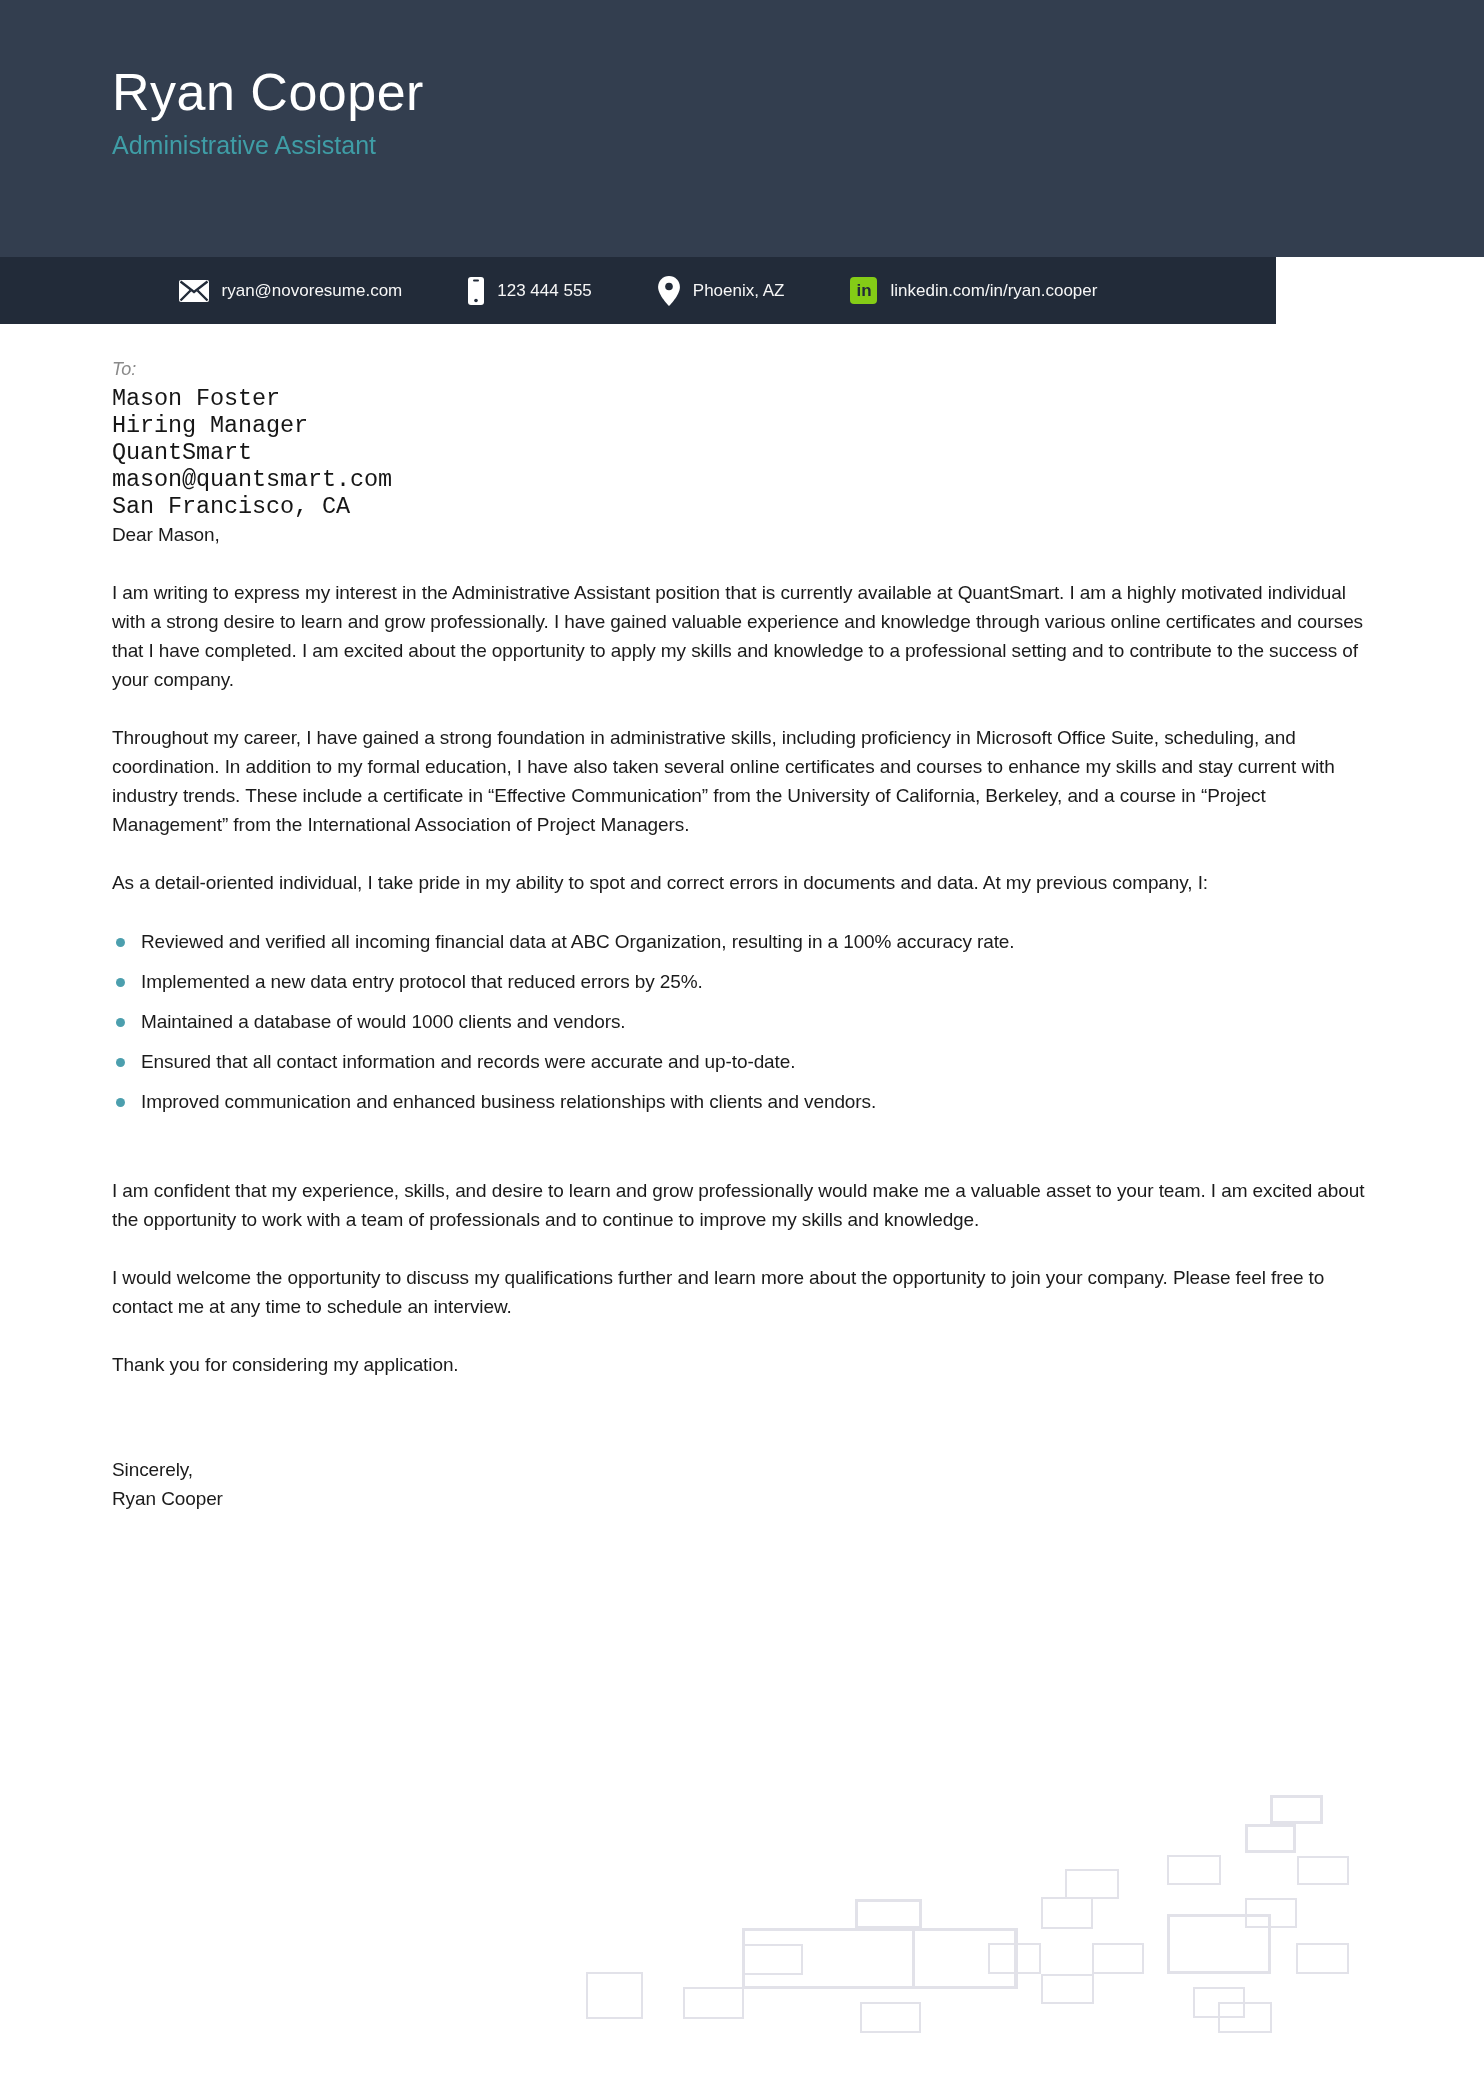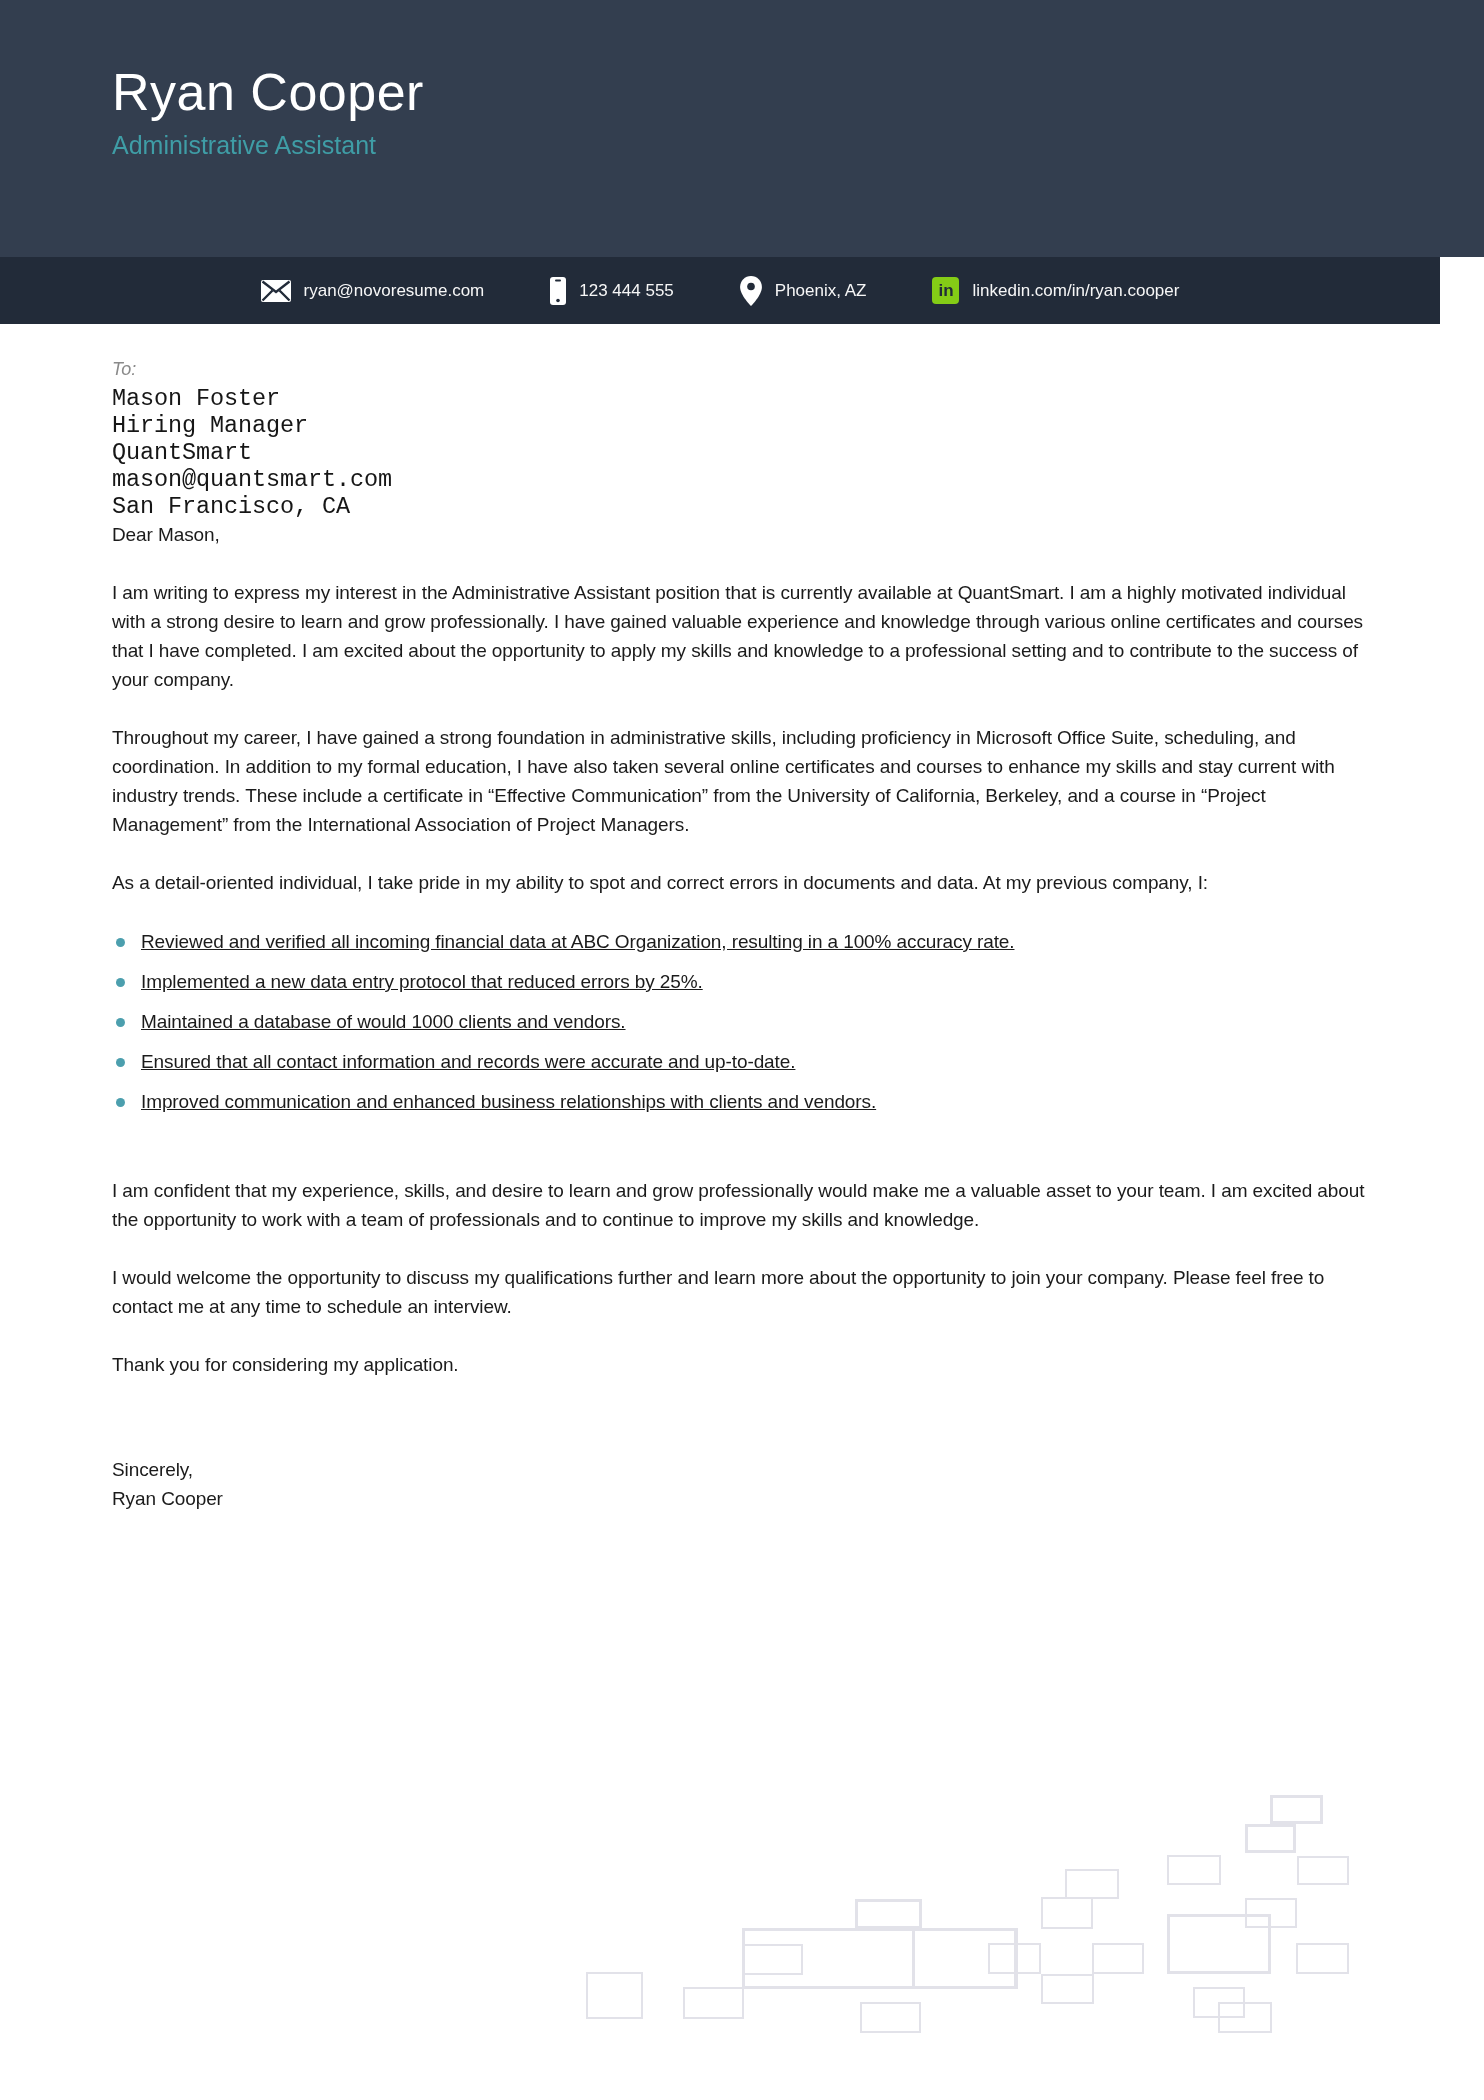--- a/index.html
+++ b/index.html
@@ -9,41 +9,41 @@
   }
   
   .header{
     position:absolute;top:0;left:0;width:1484px;height:257px;
     background:#333e4f;box-sizing:border-box;padding:62px 112px 0 112px;
   }
   .name{font-size:52px;line-height:60px;font-weight:400;color:#ffffff;letter-spacing:.5px;}
   .job-title{font-size:25px;line-height:30px;font-weight:400;color:#3f9da6;margin-top:8px;}
   
   .contact-bar{
-    position:absolute;top:257px;left:0;width:1440px;height:67px;background:#222b39;
+    position:absolute;top:257px;left:0;width:1276px;height:67px;background:#222b39;
     display:flex;align-items:center;justify-content:center;column-gap:66px;
   }
   .contact-item{display:flex;align-items:center;column-gap:13px;color:#f7f7f7;font-size:17px;}
   .contact-item .icon{display:flex;align-items:center;justify-content:center;}
   .li-badge{
     width:27px;height:27px;background:#84cc16;border-radius:4px;color:#222b39;
     font-weight:700;font-size:17px;line-height:27px;text-align:center;
   }
   
   .content{
     position:absolute;top:324px;left:112px;width:1260px;
     font-size:19px;line-height:29px;letter-spacing:-0.1px;
   }
   .recipient{margin-top:34px;}
   .to-label{font-size:18px;line-height:22px;font-style:italic;color:#8a8a8a;margin-bottom:5px;}
   .recipient-line{font-size:23.5px;line-height:27px;color:#161616;font-family:Liberation Mono, monospace;}
   .salutation{margin:104px 0 29px 0;}
   .letter p{margin:0 0 29px 0;}
   .em{}
-  .bullets{list-style:none;margin:33px 0 62px 0;padding:0;text-decoration:underline;}
+  .bullets{list-style:none;margin:33px 0 62px 0;padding:0;}
   .bullets li{position:relative;padding-left:29px;margin-bottom:16px;line-height:24px;}
   .bullet-dot{
     position:absolute;left:4px;top:8px;width:9px;height:9px;border-radius:50%;
     background:#4c9fae;display:inline-block;
   }
   .closing-block{margin-top:76px;}
   .closing-line{line-height:29px;}
   
   .deco{position:absolute;top:0;left:0;width:1484px;height:2100px;pointer-events:none;}
   .deco div{position:absolute;box-sizing:border-box;border:2px solid #e2e2e9;}

